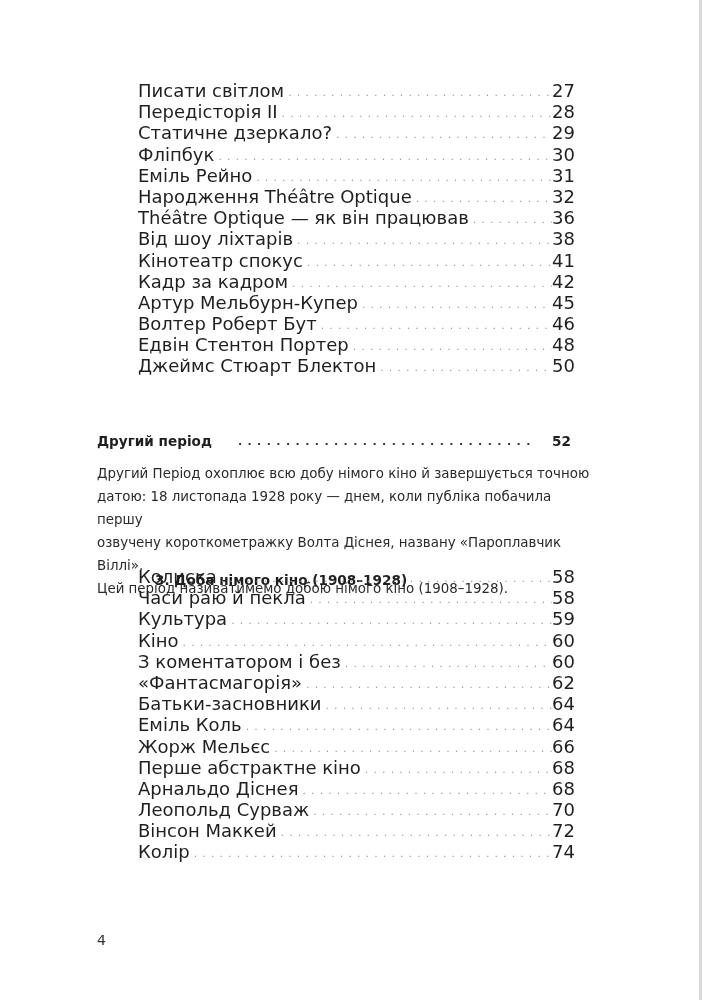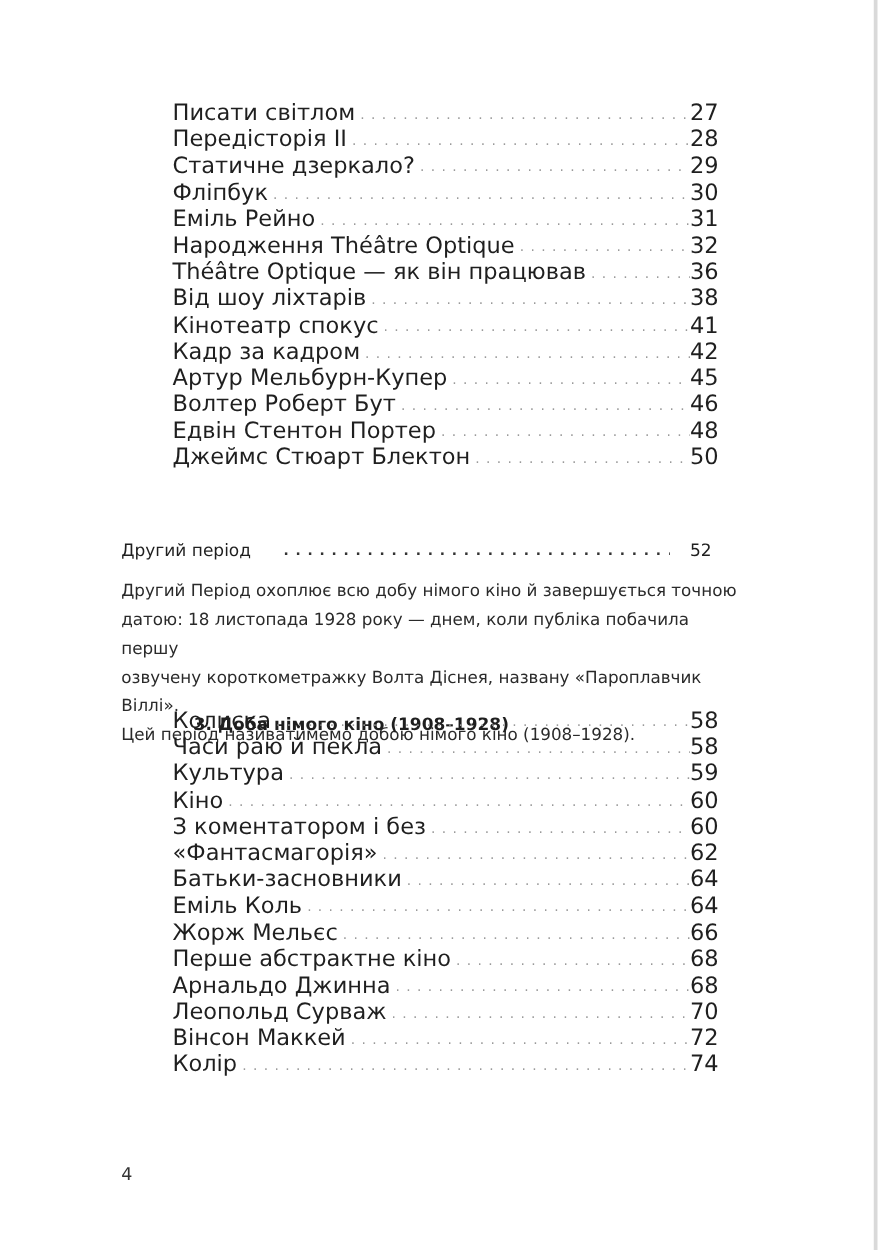--- a/index.html
+++ b/index.html
@@ -61,21 +61,21 @@
     #group-1 { top: 80px; }
 
     .section-row {
       position: absolute;
       left: 97px;
       top: 430px;
       width: 491px;
       display: flex;
       align-items: baseline;
       font-size: 13.6px;
-      font-weight: normal;
+      font-weight: bold;
       line-height: 22px;
       white-space: nowrap;
       gap: 16px;
     }
     .section-row .toc-title { padding-right: 10px; }
     .section-row .toc-leader { color: #333; font-weight: bold; }
     .section-row .toc-page { flex: 0 0 36px; }
 
     .section-desc {
       position: absolute;
@@ -245,21 +245,21 @@
       <span class="toc-title">Жорж Мельєс</span>
       <span class="toc-leader"></span>
       <span class="toc-page">66</span>
     </div>
   <div class="toc-row">
       <span class="toc-title">Перше абстрактне кіно</span>
       <span class="toc-leader"></span>
       <span class="toc-page">68</span>
     </div>
   <div class="toc-row">
-      <span class="toc-title">Арнальдо Джинна</span>
+      <span class="toc-title">Арнальдо Діснея</span>
       <span class="toc-leader"></span>
       <span class="toc-page">68</span>
     </div>
   <div class="toc-row">
       <span class="toc-title">Леопольд Сурваж</span>
       <span class="toc-leader"></span>
       <span class="toc-page">70</span>
     </div>
   <div class="toc-row">
       <span class="toc-title">Вінсон Маккей</span>

